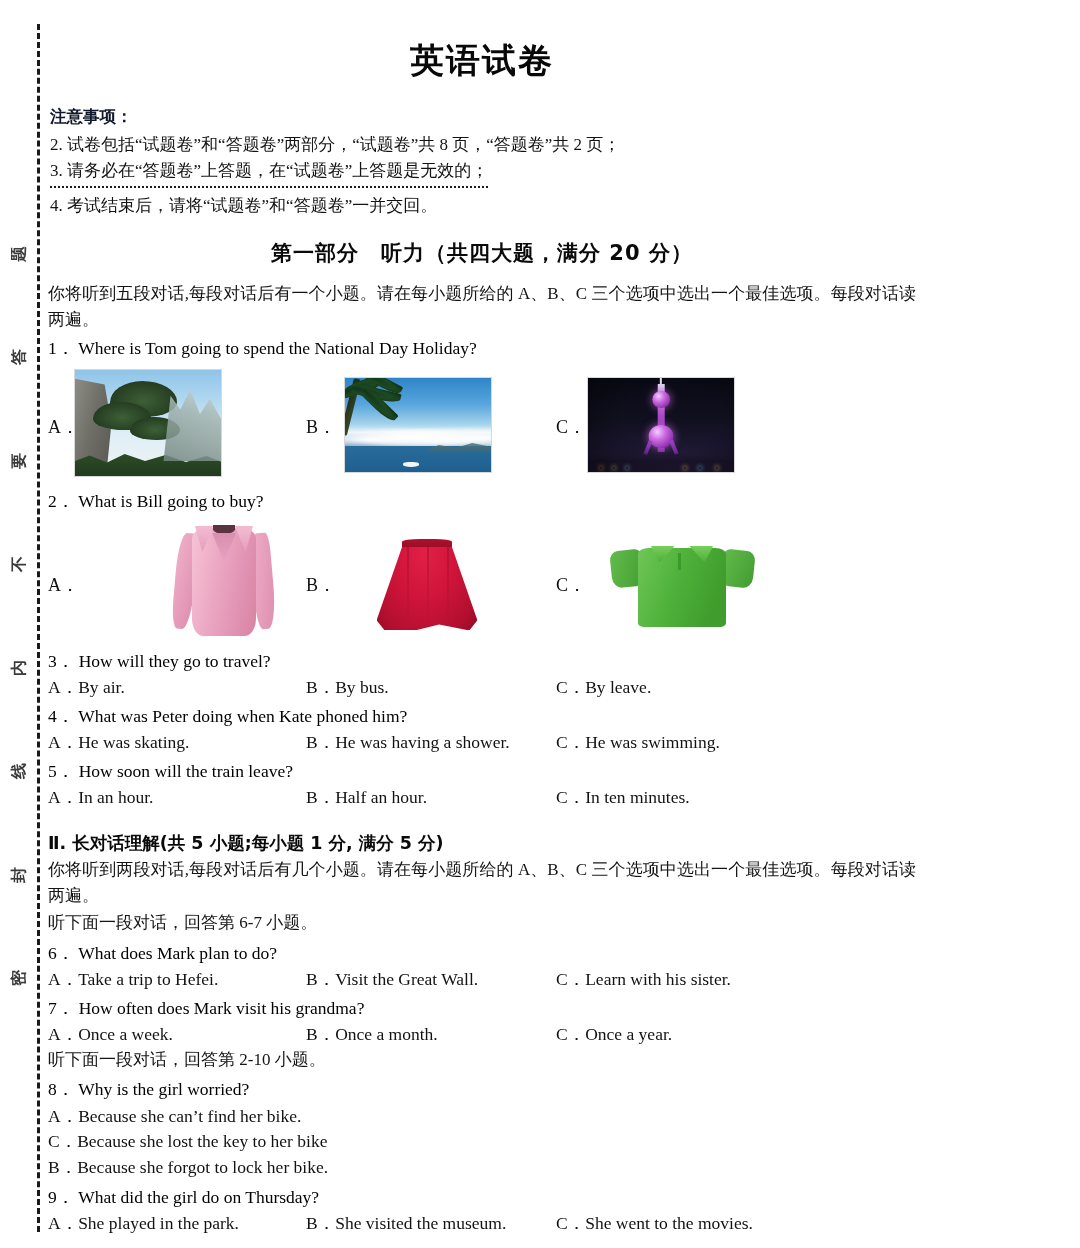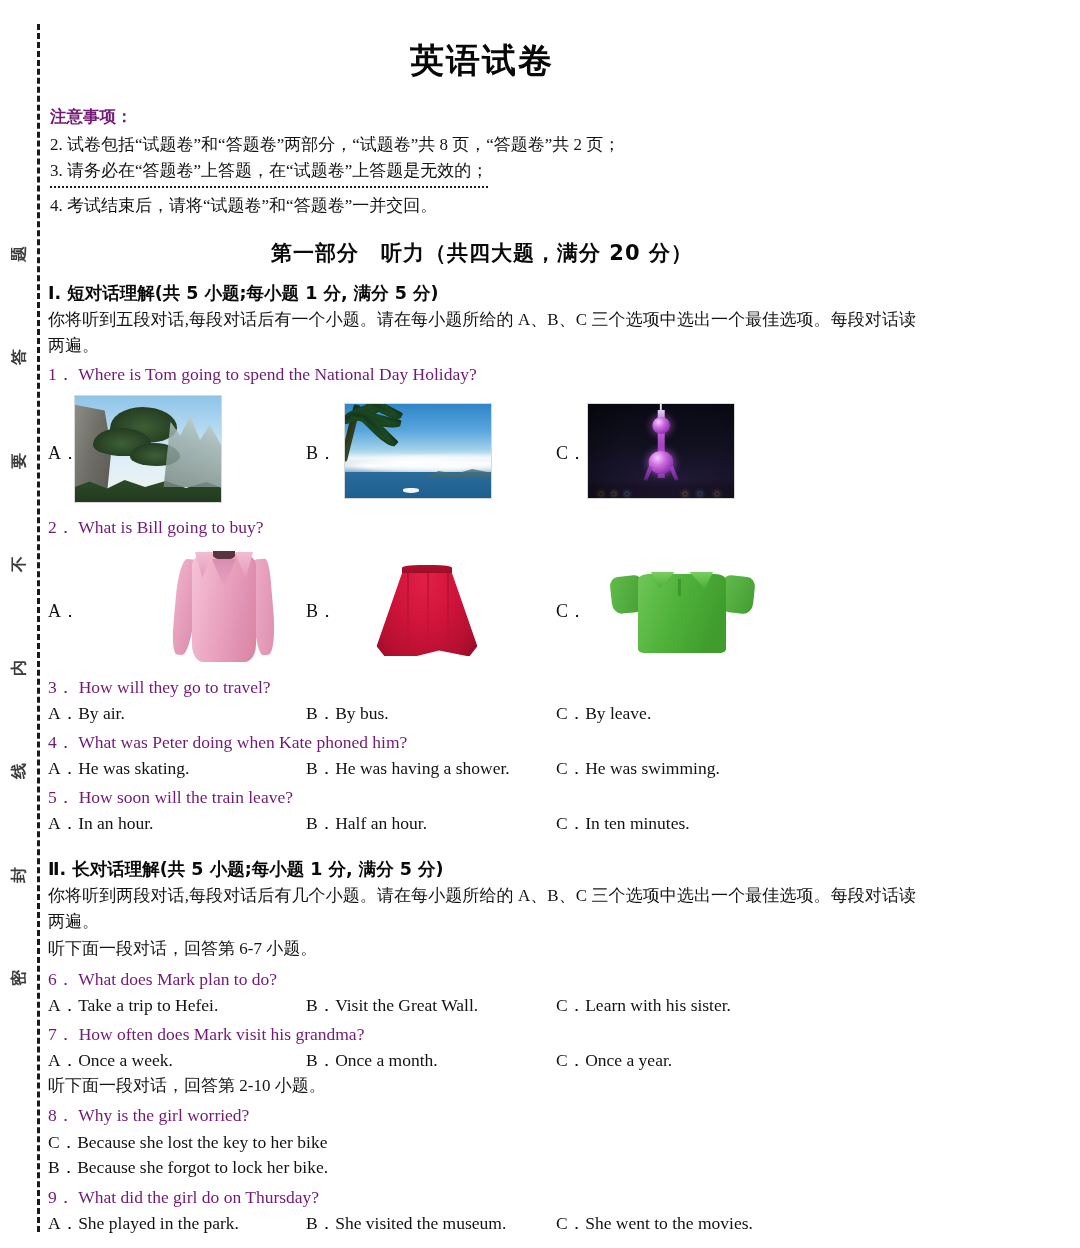--- a/index.html
+++ b/index.html
@@ -59,21 +59,21 @@
     margin: 38px 0 0 0;
     color: #080808;
   }
 
   .notice-block { margin-top: 22px; padding-left: 2px; }
   .notice-title {
     font-family: "DejaVu Sans", sans-serif;
     font-weight: 700;
     font-size: 16.5px;
     margin-bottom: 4px;
-    color: #701a75;
+    color: #0f172a;
   }
   .notice-item {
     font-size: 17px;
     line-height: 1.55;
     color: #131313;
     white-space: nowrap;
   }
   .notice-item.dotted {
     border-bottom: 2px dotted #1a1a1a;
     display: inline-block;
@@ -110,21 +110,21 @@
     font-size: 17px;
     line-height: 1.55;
     color: #141414;
     margin: 0;
   }
 
   .question-stem {
     font-size: 17.5px;
     line-height: 1.5;
     margin: 3px 0 1px 0;
-    color: #701a75;
+    color: #000000;
   }
   .options-row {
     position: relative;
     height: 25px;
     font-size: 17.5px;
     color: #121212;
   }
   .opt {
     position: absolute;
     white-space: nowrap;
@@ -367,21 +367,20 @@
       <span class="notice-item dotted">3. 请务必在“答题卷”上答题，在“试题卷”上答题是无效的；</span>
     </div>
     <div class="notice-row">
       <span class="notice-item">4. 考试结束后，请将“试题卷”和“答题卷”一并交回。</span>
     </div>
   </div>
 
   <h2 class="part-heading">第一部分　听力（共四大题，满分 20 分）</h2>
 
   <div>
-    <div class="section-heading">Ⅰ. 短对话理解(共 5 小题;每小题 1 分, 满分 5 分)</div>
     <p class="section-directions">你将听到五段对话,每段对话后有一个小题。请在每小题所给的 A、B、C 三个选项中选出一个最佳选项。每段对话读两遍。</p>
 
     <div class="question-stem">
       <span>1．</span>
       <span>Where is Tom going to spend the National Day Holiday?</span>
     </div>
     <div class="pic-row" style="height:118px;">
 
       <div class="pic-cell" style="left:0;">
         <span class="pic-label" style="left:0px; top:48px;">A．</span>
@@ -533,20 +532,21 @@
       <span class="opt opt-c">C．Once a year.</span>
     </div>
 
     <p class="sub-direction">听下面一段对话，回答第 2-10 小题。</p>
 
     <div class="question-stem">
       <span>8．</span>
       <span>Why is the girl worried?</span>
     </div>
     <div class="options-stacked">
+      <div class="opt-line">A．Because she can’t find her bike.</div>
       <div class="opt-line">C．Because she lost the key to her bike</div>
       <div class="opt-line">B．Because she forgot to lock her bike.</div>
     </div>
 
     <div class="question-stem">
       <span>9．</span>
       <span>What did the girl do on Thursday?</span>
     </div>
     <div class="options-row">
       <span class="opt opt-a">A．She played in the park.</span>

